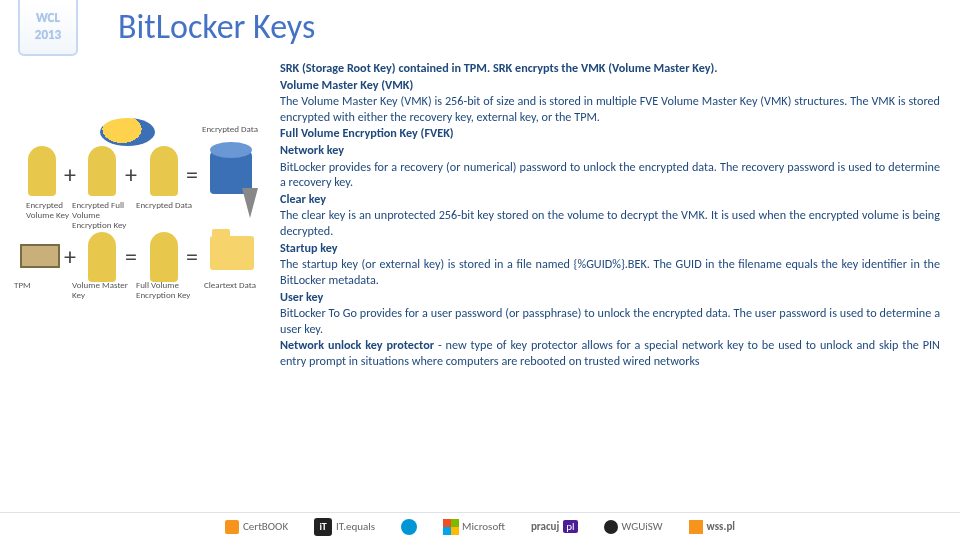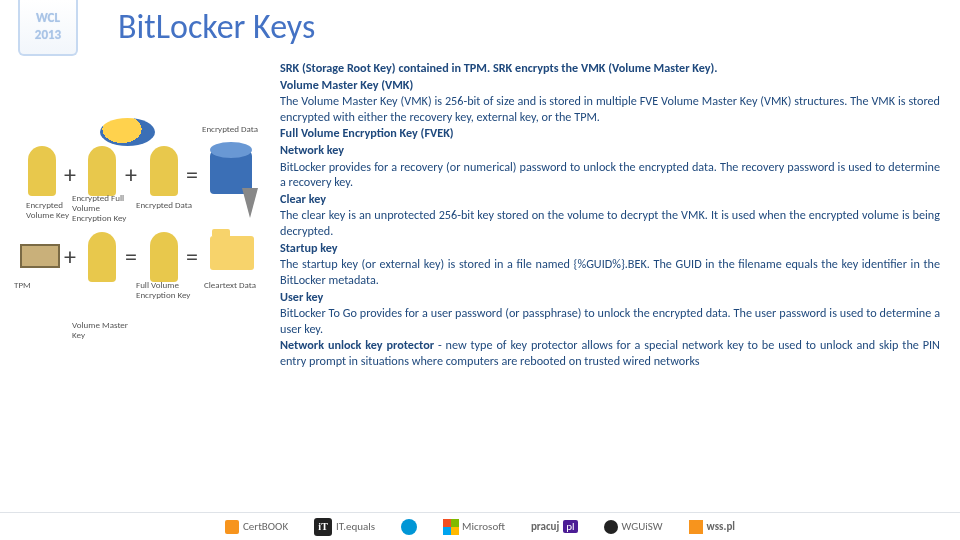--- a/index.html
+++ b/index.html
@@ -111,21 +111,21 @@
     display: flex;
     align-items: center;
     justify-content: center;
     gap: 26px;
     font-size: 11px;
     color: #666;
   }
   .footer .logo { display:flex; align-items:center; gap:4px; }
   .footer .sq { width:8px; height:8px; display:inline-block; }
   .footer .orange { width:14px; height:14px; background:#f7941d; border-radius:2px; }
-  .footer .black { width:18px; height:18px; background:#222; color:#fff; display:flex; align-items:center; justify-content:center; font-size:10px; font-weight:bold; border-radius:3px;font-family:Liberation Serif, serif; }
+  .footer .black { width:18px; height:18px; background:#222; color:#fff; display:flex; align-items:center; justify-content:center; font-size:10px; font-weight:bold; border-radius:3px; }
   .footer .hp { width:16px; height:16px; border-radius:50%; background:#0096d6; }
   .ms-grid { display:inline-grid; grid-template-columns:7px 7px; grid-template-rows:7px 7px; gap:1px; }
 </style>
 </head>
 <body>
 
 <div class="badge">
   <div>WCL</div>
   <div>2013</div>
 </div>
@@ -134,39 +134,39 @@
 
 <div class="diagram">
   <div class="pie"></div>
   <div class="key k1"></div>
   <div class="key k2"></div>
   <div class="key k3"></div>
   <div class="cyl"></div>
   <div class="arrow"></div>
 
   <div class="lbl" style="left:16px; top:88px;">Encrypted Volume Key</div>
-  <div class="lbl" style="left:62px; top:81px;">Encrypted Full Volume Encryption Key</div>
+  <div class="lbl" style="left:62px; top:88px;">Encrypted Full Volume Encryption Key</div>
   <div class="lbl" style="left:126px; top:88px;">Encrypted Data</div>
   <div class="lbl" style="left:192px; top:12px; width:56px">Encrypted Data</div>
 
   <div class="plus" style="left:54px; top:48px;">+</div>
   <div class="plus" style="left:115px; top:48px;">+</div>
   <div class="eq" style="left:176px; top:48px;">=</div>
 
   <div class="chip"></div>
   <div class="key4"></div>
   <div class="key5"></div>
   <div class="folder"></div>
 
   <div class="plus" style="left:54px; top:130px;">+</div>
   <div class="eq" style="left:115px; top:130px;">=</div>
   <div class="eq" style="left:176px; top:130px;">=</div>
 
   <div class="lbl" style="left:4px; top:168px;">TPM</div>
-  <div class="lbl" style="left:62px; top:168px;margin-top:40px;">Volume Master Key</div>
+  <div class="lbl" style="left:62px; top:168px;">Volume Master Key</div>
   <div class="lbl" style="left:126px; top:168px;">Full Volume Encryption Key</div>
   <div class="lbl" style="left:194px; top:168px;">Cleartext Data</div>
 </div>
 
 <div class="content">
   <p><span class="h">SRK (Storage Root Key) contained in TPM. SRK encrypts the VMK (Volume Master Key).</span></p>
 
   <p class="h">Volume Master Key (VMK)</p>
   <p>The Volume Master Key (VMK) is 256-bit of size and is stored in multiple FVE Volume Master Key (VMK) structures. The VMK is stored encrypted with either the recovery key, external key, or the TPM.</p>
 

